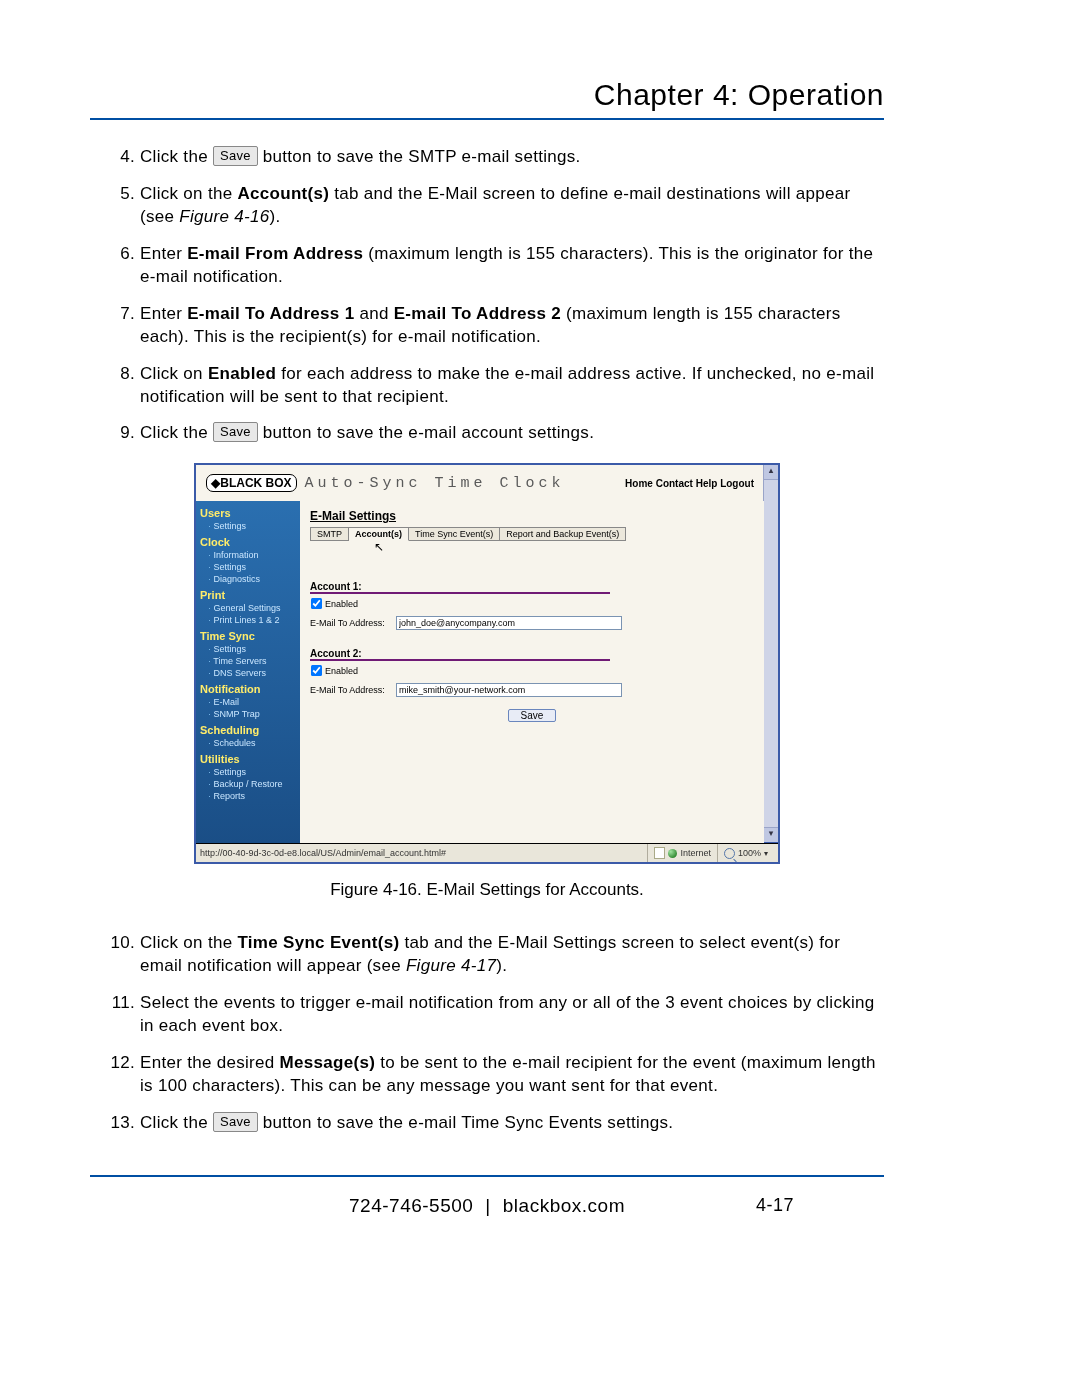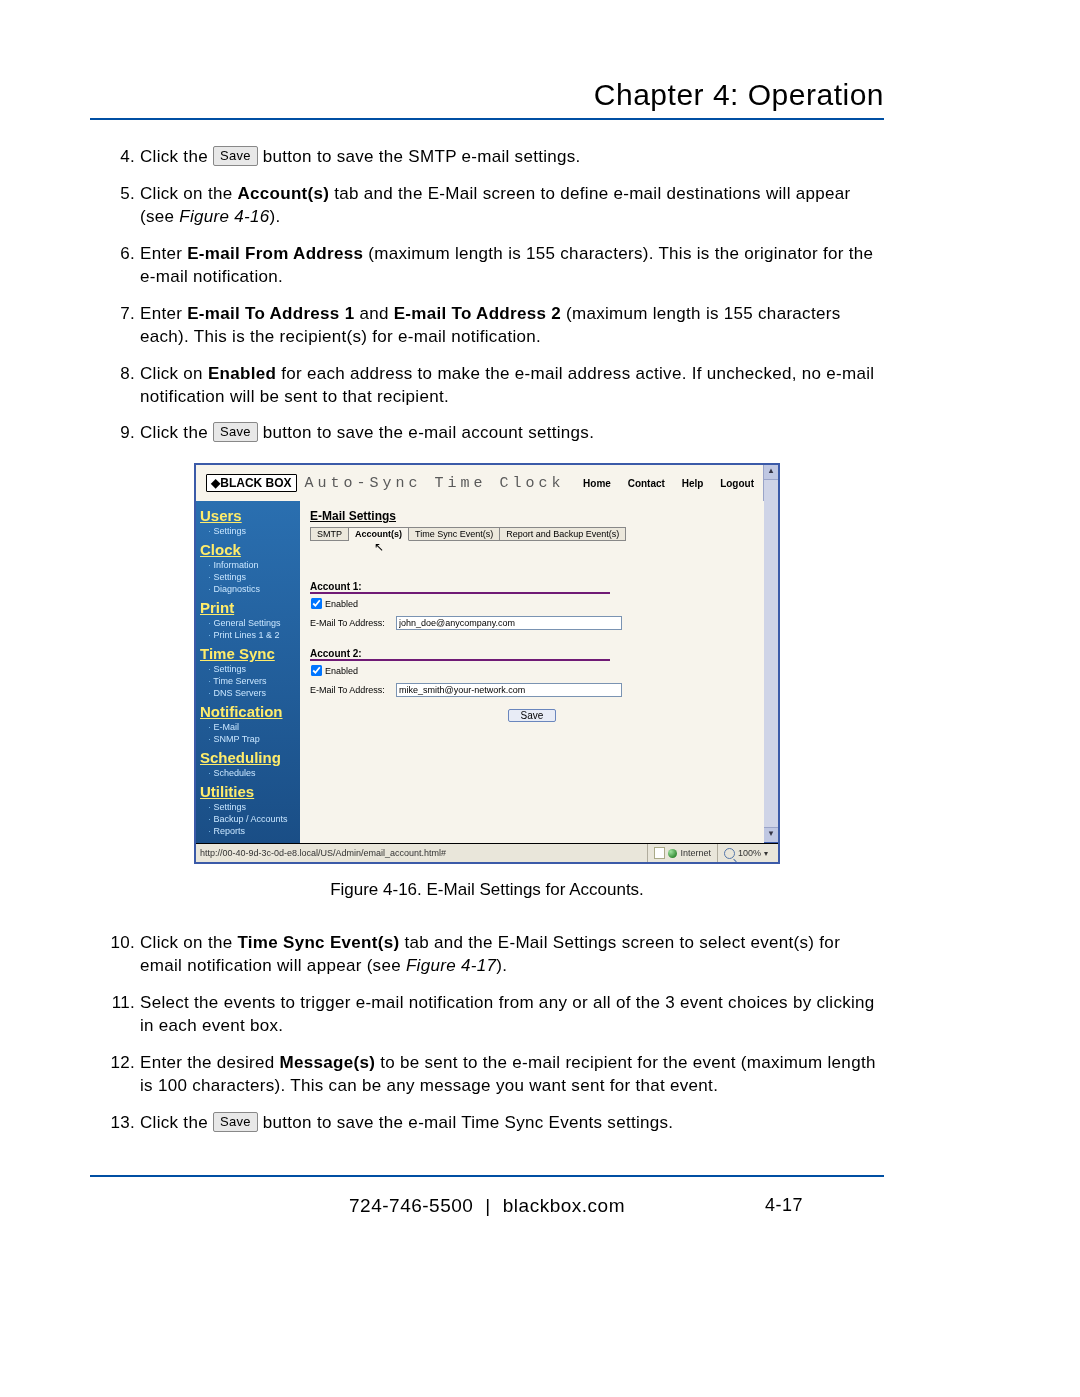--- a/index.html
+++ b/index.html
@@ -87,59 +87,58 @@
     margin-right: 14px;
   }
   .ss-logo {
     font-weight: bold;
     font-family: Arial, sans-serif;
     font-size: 12px;
     color: #000;
     background: #fff;
     padding: 1px 4px;
     border: 1px solid #000;
-    border-radius: 1px;
+    border-radius: 7px;
     margin-right: 8px;
     white-space: nowrap;
   }
   .ss-title {
     font-family: "Courier New", monospace;
     letter-spacing: 4px;
     font-size: 15px;
     color: #5a5a5a;
     flex: 1;
   }
   .ss-nav {
     font-family: Arial, sans-serif;
     font-size: 10px;
     font-weight: bold;
     color: #000;
   }
-  .ss-nav span { margin-left: 14px; }
+  .ss-nav span { }
   .ss-body {
     display: flex;
     margin-right: 14px;
     background: #fff;
     height: 342px;
   }
   .ss-sidebar {
     width: 104px;
     background: linear-gradient(#2a6fb0, #1a4e86);
     color: #fff;
     font-family: Arial, sans-serif;
     font-size: 9px;
     padding: 2px 0;
     position: relative;
   }
   .ss-sidebar .sec {
     font-weight: bold;
     color: #ffec6a;
     padding: 4px 4px 1px 4px;
-    text-decoration: underline;
-    font-size: 15px;
+    font-size: 11px;
   }
   .ss-sidebar .item {
     padding: 1px 4px 1px 12px;
     color: #c9e6ff;
   }
   .ss-sidebar .item::before {
     content: "· ";
     color: #7fbff0;
   }
   .ss-main {
@@ -257,21 +256,21 @@
   .footer {
     display: flex;
     align-items: baseline;
     justify-content: center;
     font-size: 19px;
     letter-spacing: 0.5px;
   }
   .footer .sep { margin: 0 12px; }
   .footer .pageno {
     position: absolute;
-    right: 81px;
+    right: 90px;
     font-size: 18px;
   }
   .footer-wrap { position: relative; }
 </style>
 </head>
 <body>
 
 <div class="page">
   <div class="chapter-title">Chapter 4: Operation</div>
   <div class="hr-top"></div>
@@ -335,21 +334,21 @@
           <div class="item">Settings</div>
           <div class="item">Time Servers</div>
           <div class="item">DNS Servers</div>
         <div class="sec">Notification</div>
           <div class="item">E-Mail</div>
           <div class="item">SNMP Trap</div>
         <div class="sec">Scheduling</div>
           <div class="item">Schedules</div>
         <div class="sec">Utilities</div>
           <div class="item">Settings</div>
-          <div class="item">Backup / Accounts</div>
+          <div class="item">Backup / Restore</div>
           <div class="item">Reports</div>
       </div>
 
       <div class="ss-main">
         <div class="ss-h">E-Mail Settings</div>
         <div class="tabs" style="position:relative;">
           <div class="tab">SMTP</div>
           <div class="tab active">Account(s)</div>
           <div class="tab">Time Sync Event(s)</div>
           <div class="tab">Report and Backup Event(s)</div>

